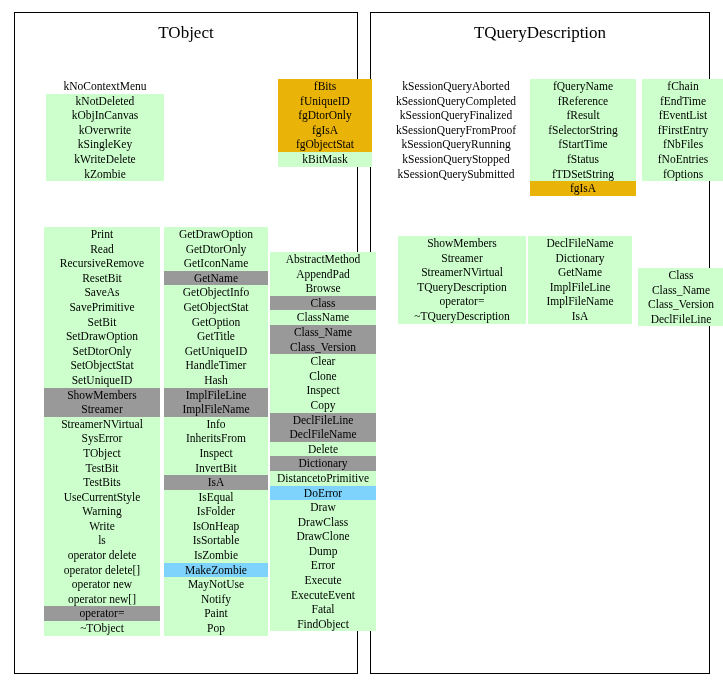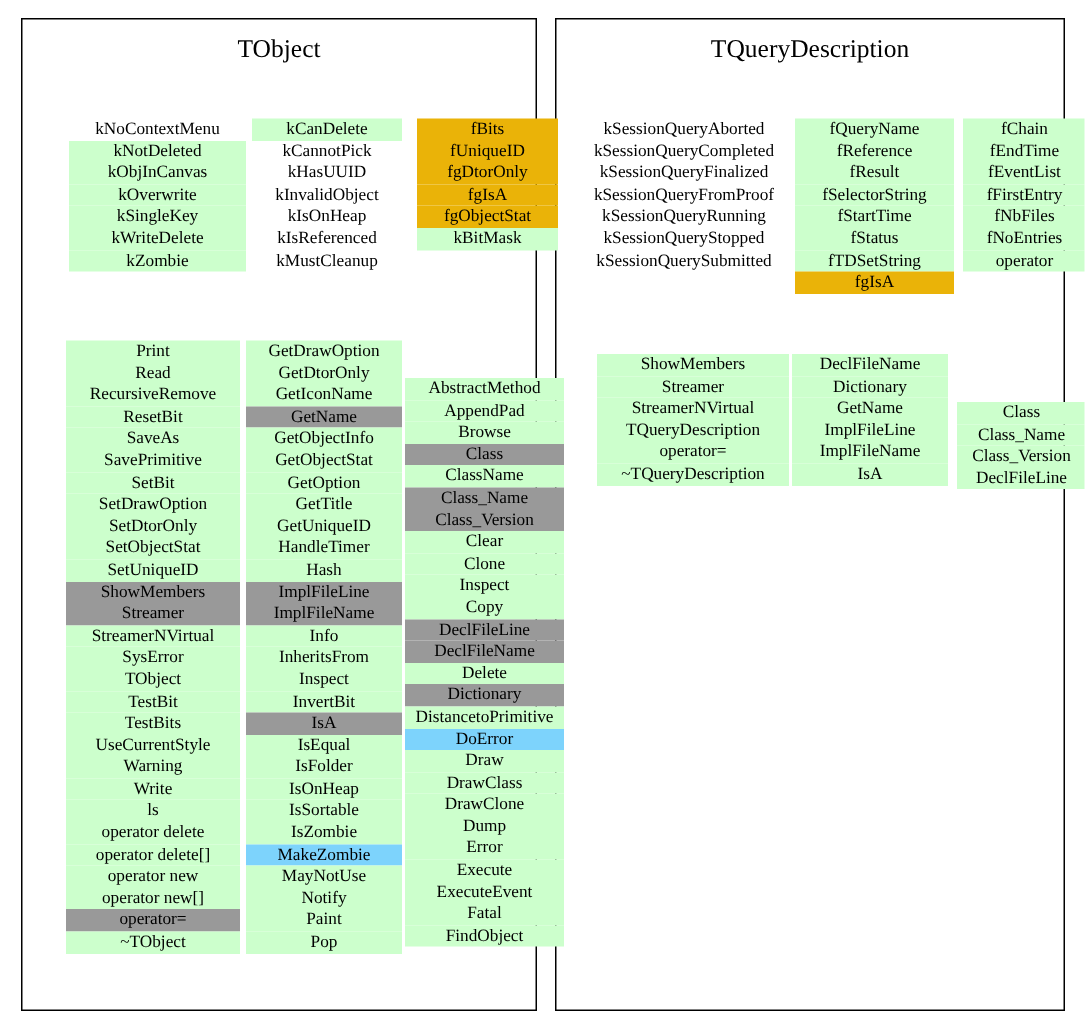--- a/index.html
+++ b/index.html
@@ -74,29 +74,20 @@
   </svg>
 
   <div class="col" style="left:18px; top:79px; width:118px;">
       <span class="item n">kNoContextMenu</span>
       <span class="item g">kNotDeleted</span>
       <span class="item g">kObjInCanvas</span>
       <span class="item g">kOverwrite</span>
       <span class="item g">kSingleKey</span>
       <span class="item g">kWriteDelete</span>
       <span class="item g">kZombie</span>
-    </div>
-  <div class="col" style="left:140px; top:79px; width:100px;">
-      <span class="item g">kCanDelete</span>
-      <span class="item n">kCannotPick</span>
-      <span class="item n">kHasUUID</span>
-      <span class="item n">kInvalidObject</span>
-      <span class="item n">kIsOnHeap</span>
-      <span class="item n">kIsReferenced</span>
-      <span class="item n">kMustCleanup</span>
     </div>
   <div class="col" style="left:250px; top:79px; width:94px;">
       <span class="item p">fBits</span>
       <span class="item p">fUniqueID</span>
       <span class="item p">fgDtorOnly</span>
       <span class="item p">fgIsA</span>
       <span class="item p">fgObjectStat</span>
       <span class="item g">kBitMask</span>
     </div>
 
@@ -208,21 +199,21 @@
       <span class="item g">fTDSetString</span>
       <span class="item p">fgIsA</span>
     </div>
   <div class="col" style="left:614px; top:79px; width:82px;">
       <span class="item g">fChain</span>
       <span class="item g">fEndTime</span>
       <span class="item g">fEventList</span>
       <span class="item g">fFirstEntry</span>
       <span class="item g">fNbFiles</span>
       <span class="item g">fNoEntries</span>
-      <span class="item g">operator</span>
+      <span class="item g">fOptions</span>
     </div>
 
   <div class="col" style="left:370px; top:236px; width:128px;">
       <span class="item g">ShowMembers</span>
       <span class="item g">Streamer</span>
       <span class="item g">StreamerNVirtual</span>
       <span class="item g">TQueryDescription</span>
       <span class="item g">operator=</span>
       <span class="item g">~TQueryDescription</span>
     </div>

